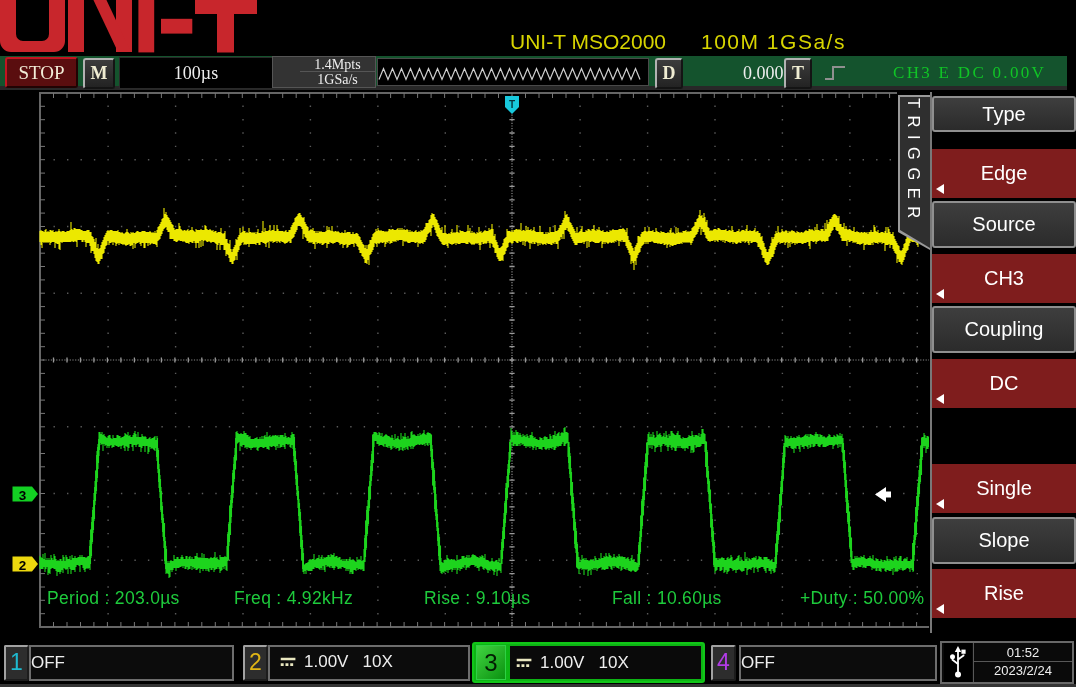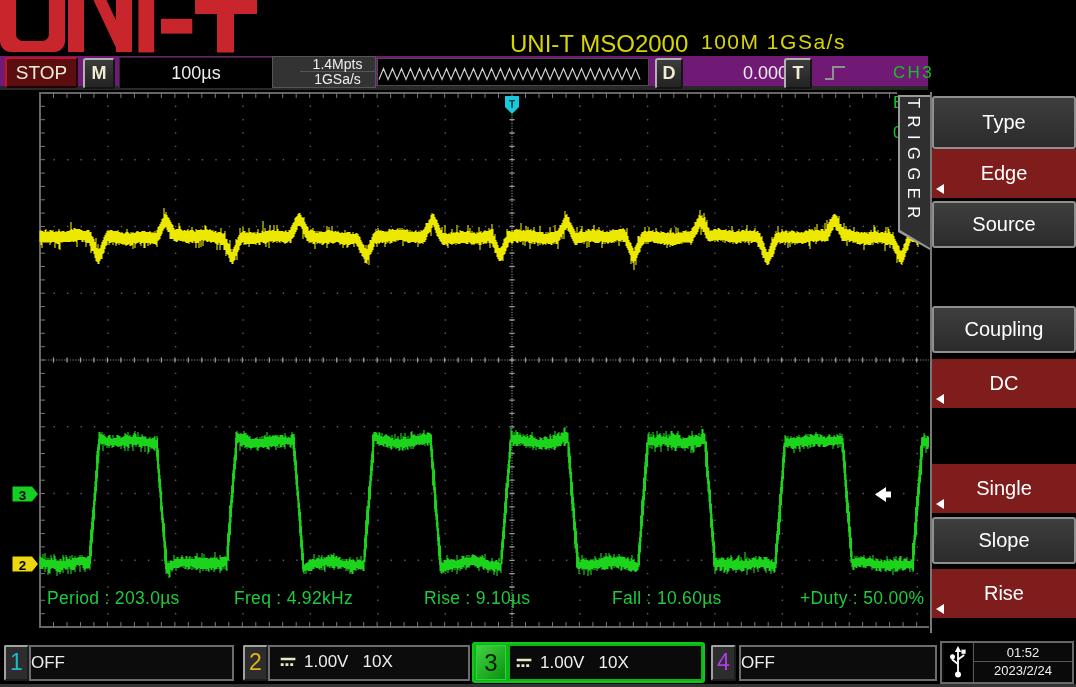--- a/index.html
+++ b/index.html
@@ -1,25 +1,25 @@
 <!DOCTYPE html>
 <html><head><meta charset="utf-8">
 <style>
 * { margin:0; padding:0; box-sizing:border-box; }
 html,body { width:1076px; height:687px; background:#000; overflow:hidden;
   font-family:"Liberation Sans", sans-serif; }
 #app { position:relative; width:1076px; height:687px; background:#000; }
 
 
 #logo { position:absolute; left:0px; top:0px; width:300px; height:56px; }
-#hdr1 { position:absolute; left:510px; top:30px; color:#d8d500; font-size:24px; }
+#hdr1 { position:absolute; left:510px; top:30px; color:#d8d500; font-size:21px; }
 #hdr2 { position:absolute; left:701px; top:30px; color:#d8d500; font-size:21px; letter-spacing:1.5px; }
 
 
-#toolbar { position:absolute; left:0; top:56px; width:928px; height:34px; background:#701a75; border-bottom:4px solid #282828; }
+#toolbar { position:absolute; left:0; top:56px; width:1067px; height:34px; background:#14532d; border-bottom:4px solid #282828;font-family:Liberation Serif, serif; }
 .tbtn { position:absolute; top:2px; height:31px; background:linear-gradient(#3c3c3c,#232323);
   border-style:solid; border-width:2px; border-color:#b2b2b2 #141414 #141414 #b2b2b2;
   border-radius:3px; color:#efecd2; font-weight:bold;
   text-align:center; font-size:18px; line-height:26px; }
 #stop { position:absolute; left:5px; top:1px; width:73px; height:31px; background:#5a0e0f;
   border-style:solid; border-width:2px; border-color:#c31420 #200303 #200303 #c31420;
   border-radius:3px; color:#f2edd7; font-size:19px; text-align:center; line-height:27px; }
 #tb-time { position:absolute; left:119px; top:1px; width:154px; height:32px; background:#000;
   border:1px solid #2a2a2a; color:#eee; font-size:18px; text-align:center; line-height:30px; }
 #tb-mem { position:absolute; left:272px; top:0px; width:104px; height:32px; background:#333;
@@ -133,29 +133,33 @@
 
 <div style="position:absolute;left:929px;top:92px;width:147px;height:541px;background:#000"></div>
 <div style="position:absolute;left:929.5px;top:92px;width:2px;height:541px;background:#787878"></div>
 
 <div style="position:absolute;left:897px;top:91px;width:33px;height:4.5px;background:#000"></div>
 <div id="trigtab">
       <div class="in"></div>
       <span>TRIGGER</span>
     </div>
 
-<div class="mbtn" style="top:96px;height:53px">
+<div class="mbtn" style="top:96px;height:36px">
       <span>Type</span>
     </div>
     <div class="mval" style="top:149px;height:49px">
       <span>Edge</span>
       <i></i>
     </div>
     <div class="mbtn" style="top:201px;height:47px">
       <span>Source</span>
+    </div>
+    <div class="mval" style="top:254px;height:49px">
+      <span>CH3</span>
+      <i></i>
     </div>
     <div class="mbtn" style="top:306px;height:47px">
       <span>Coupling</span>
     </div>
     <div class="mval" style="top:359px;height:49px">
       <span>DC</span>
       <i></i>
     </div>
     <div class="mval" style="top:464px;height:49px">
       <span>Single</span>

